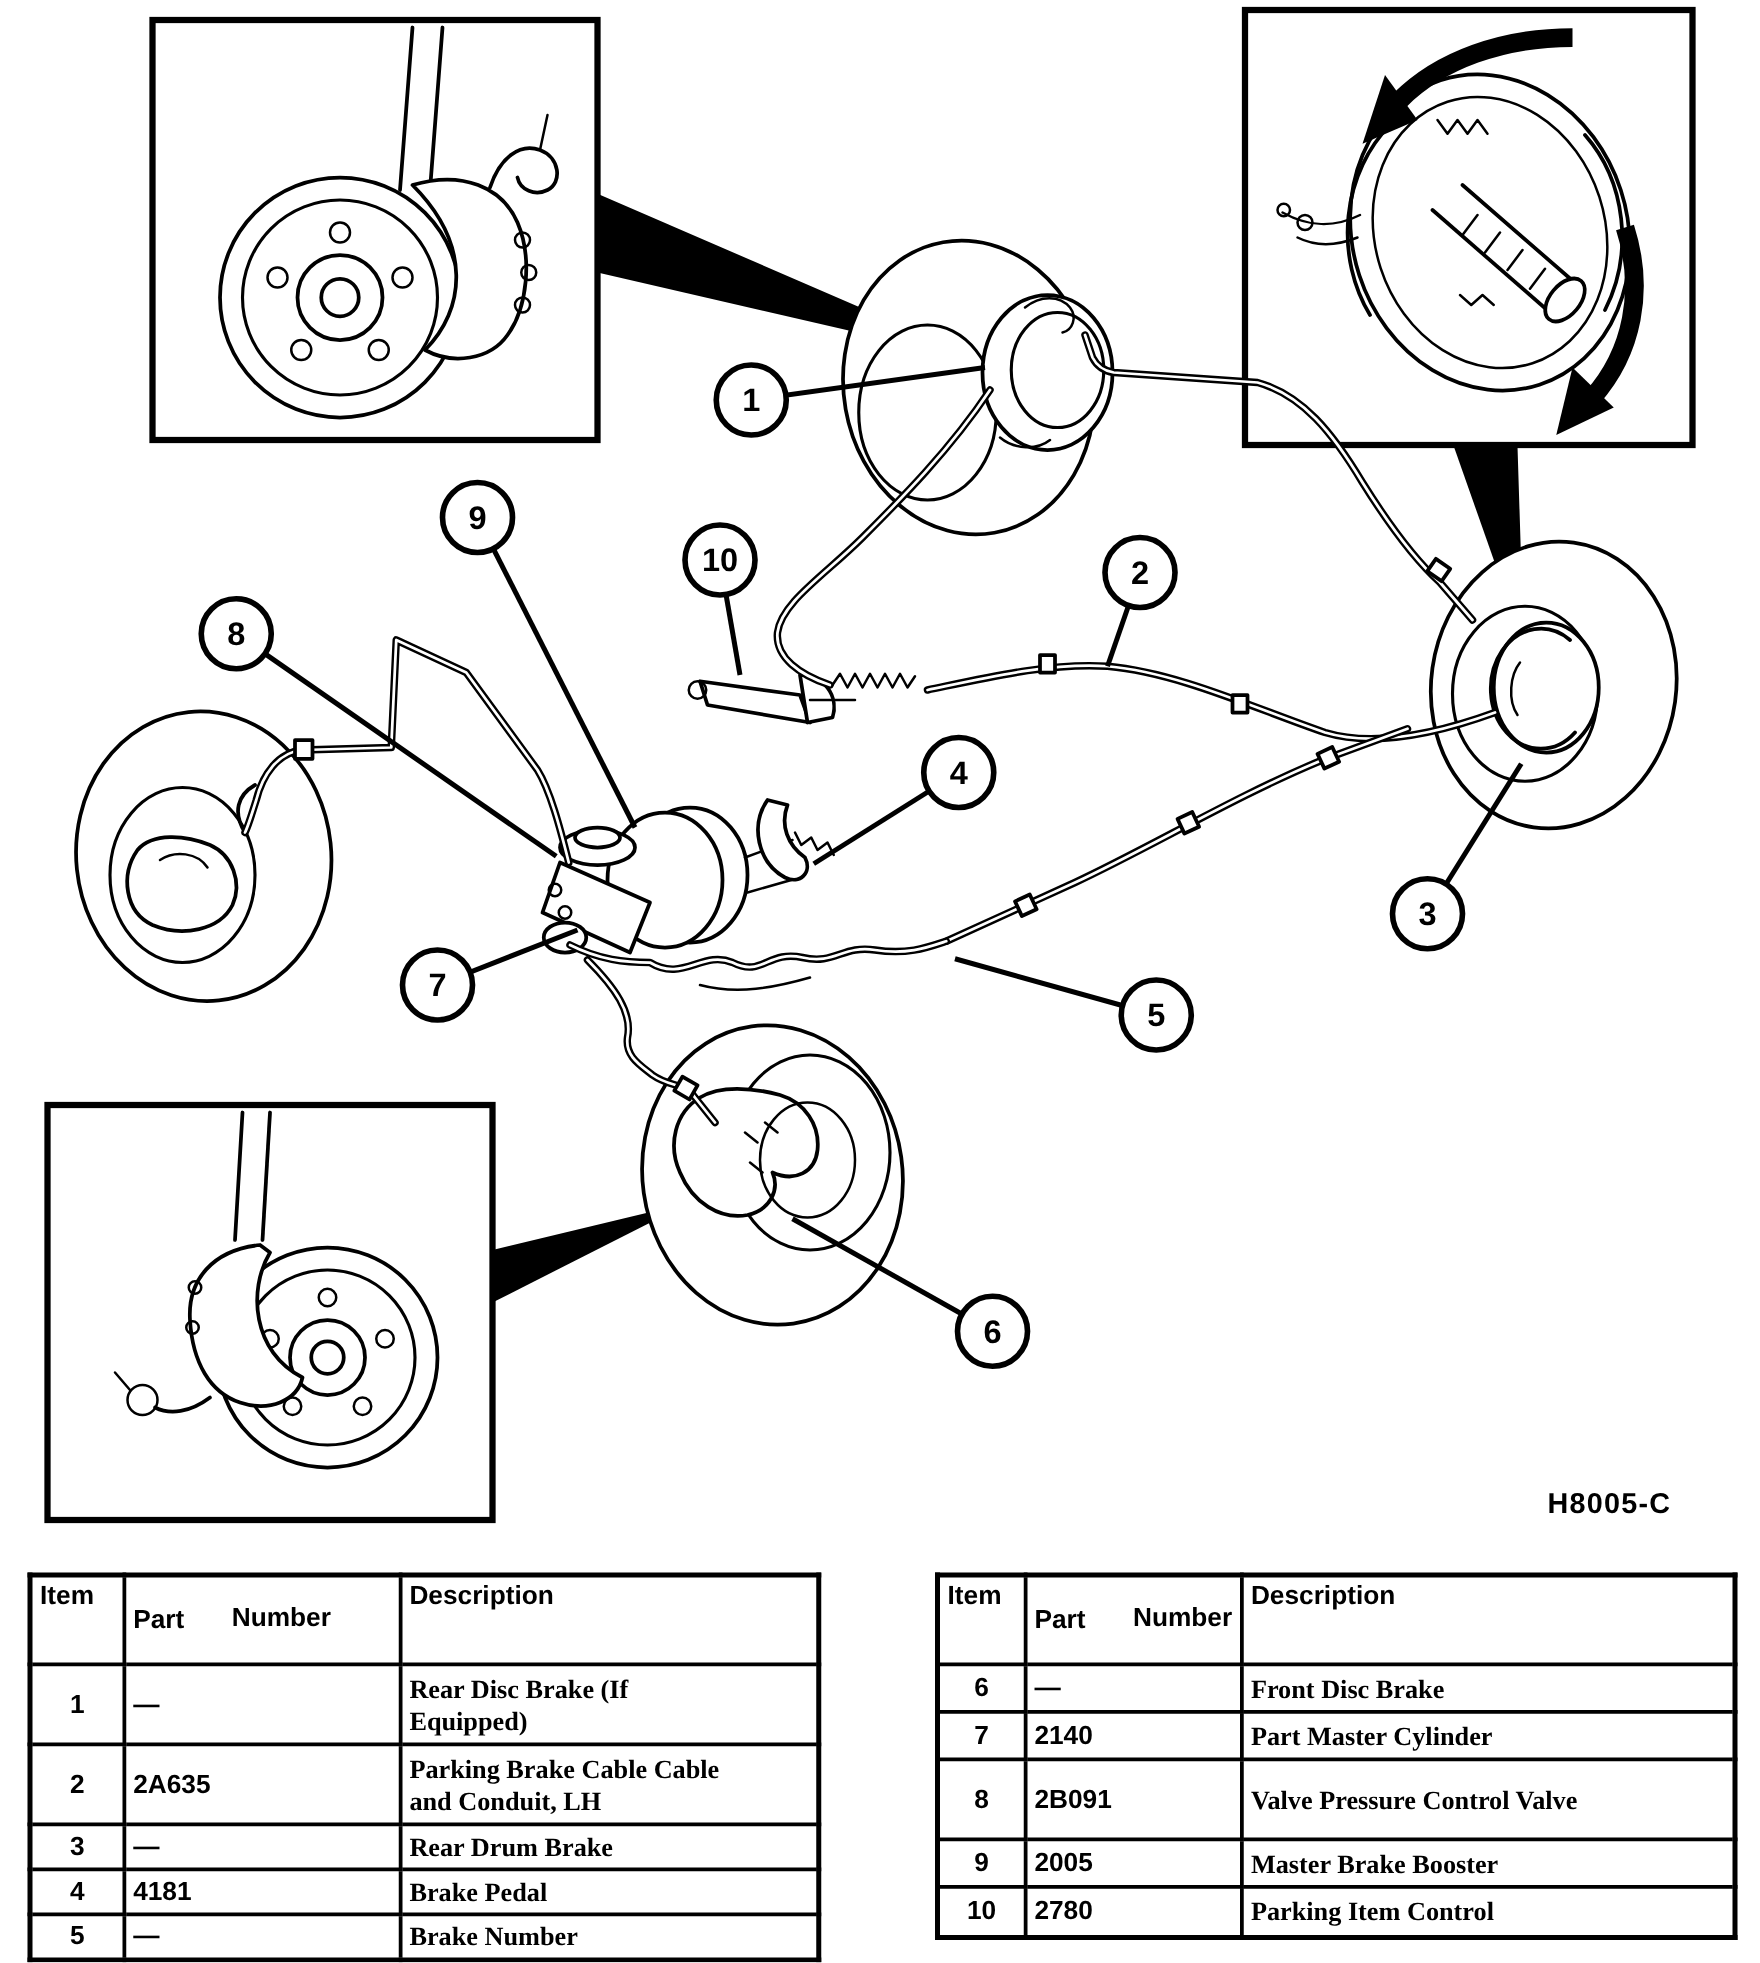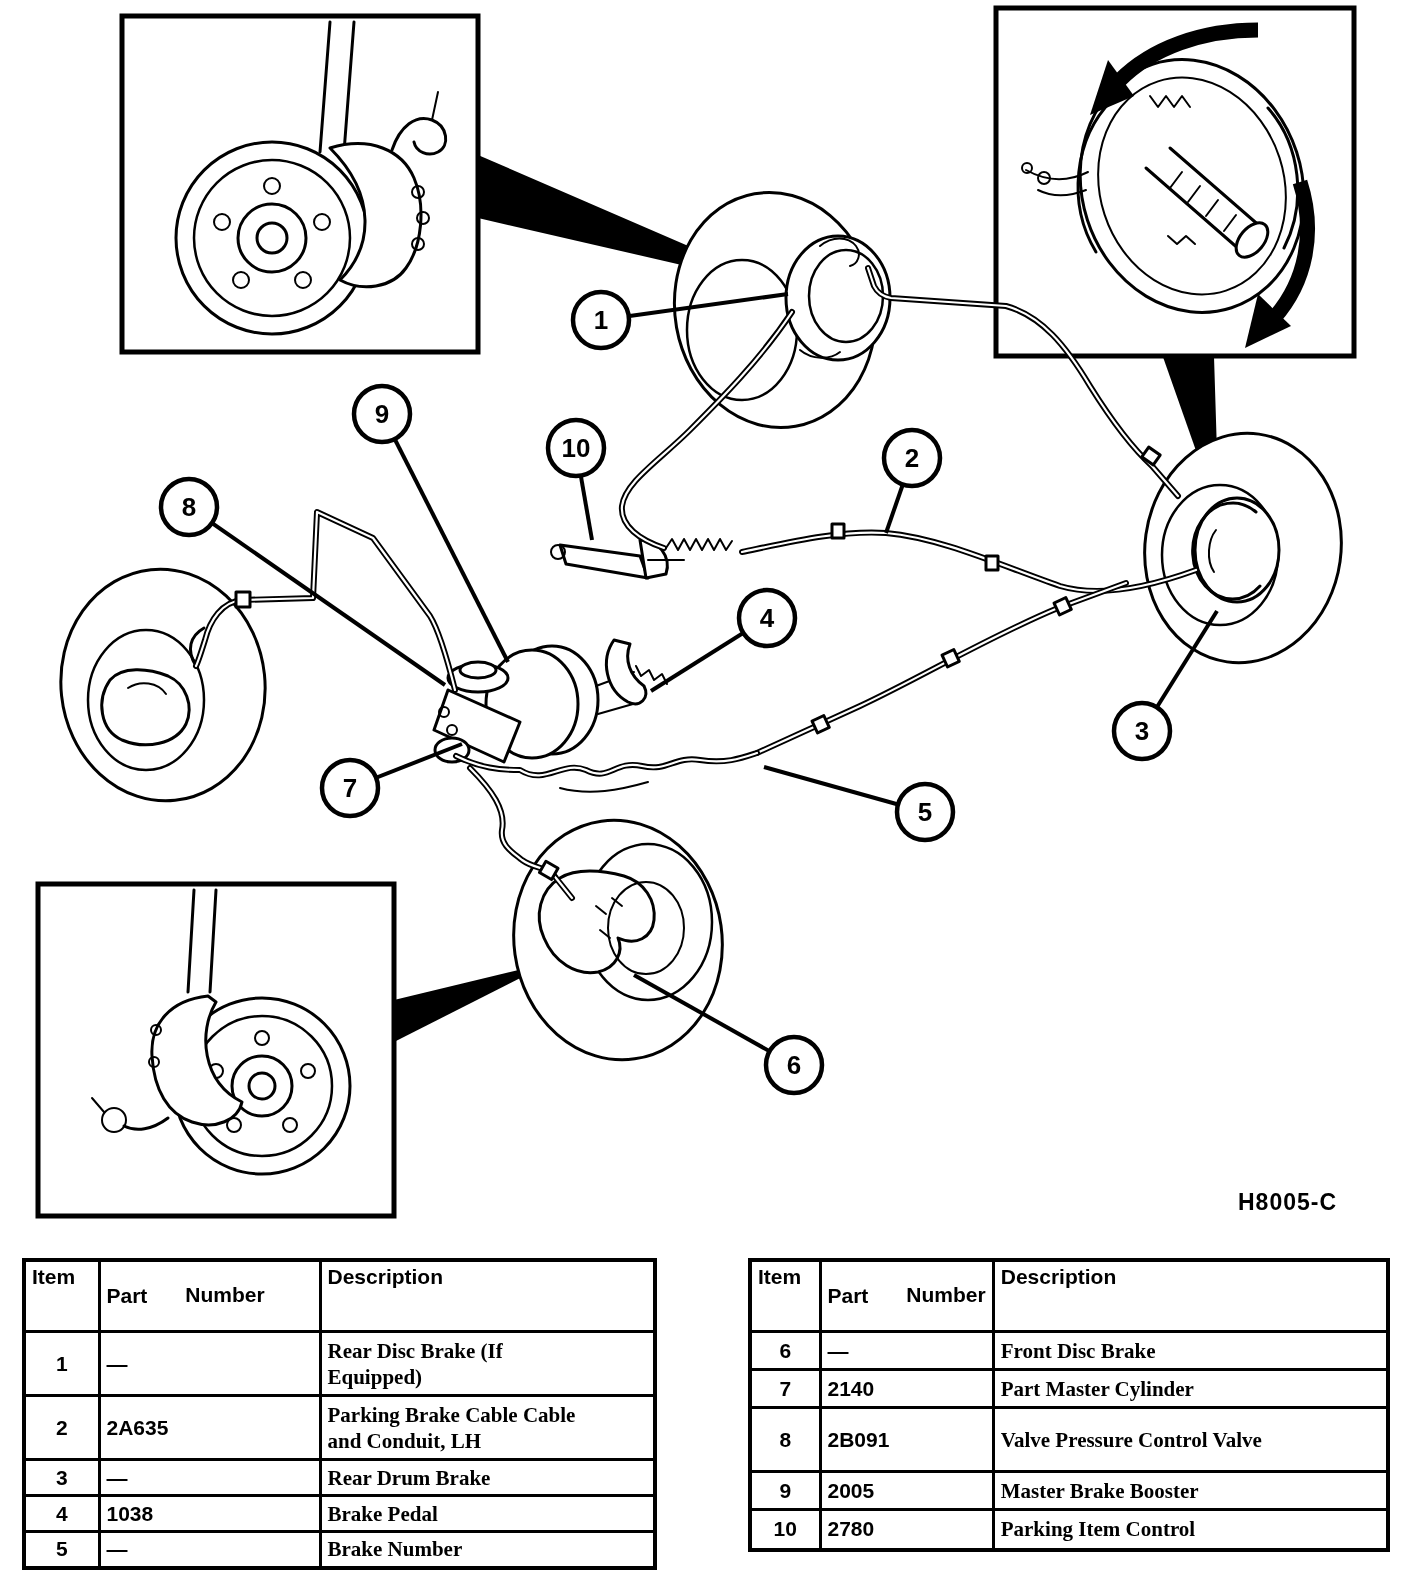--- a/index.html
+++ b/index.html
@@ -303,21 +303,21 @@
     <td class="c-part">2A635</td>
     <td class="c-desc">Parking Brake Cable Cable and Conduit, LH</td>
   </tr>
   <tr style="height:36px;">
     <td class="c-item">3</td>
     <td class="c-part">—</td>
     <td class="c-desc">Rear Drum Brake</td>
   </tr>
   <tr style="height:36px;">
     <td class="c-item">4</td>
-    <td class="c-part">1038</td>
+    <td class="c-part">4181</td>
     <td class="c-desc">Brake Pedal</td>
   </tr>
   <tr style="height:36px;">
     <td class="c-item">5</td>
     <td class="c-part">—</td>
     <td class="c-desc">Brake Number</td>
   </tr>
 </tbody>
     </table>
 

